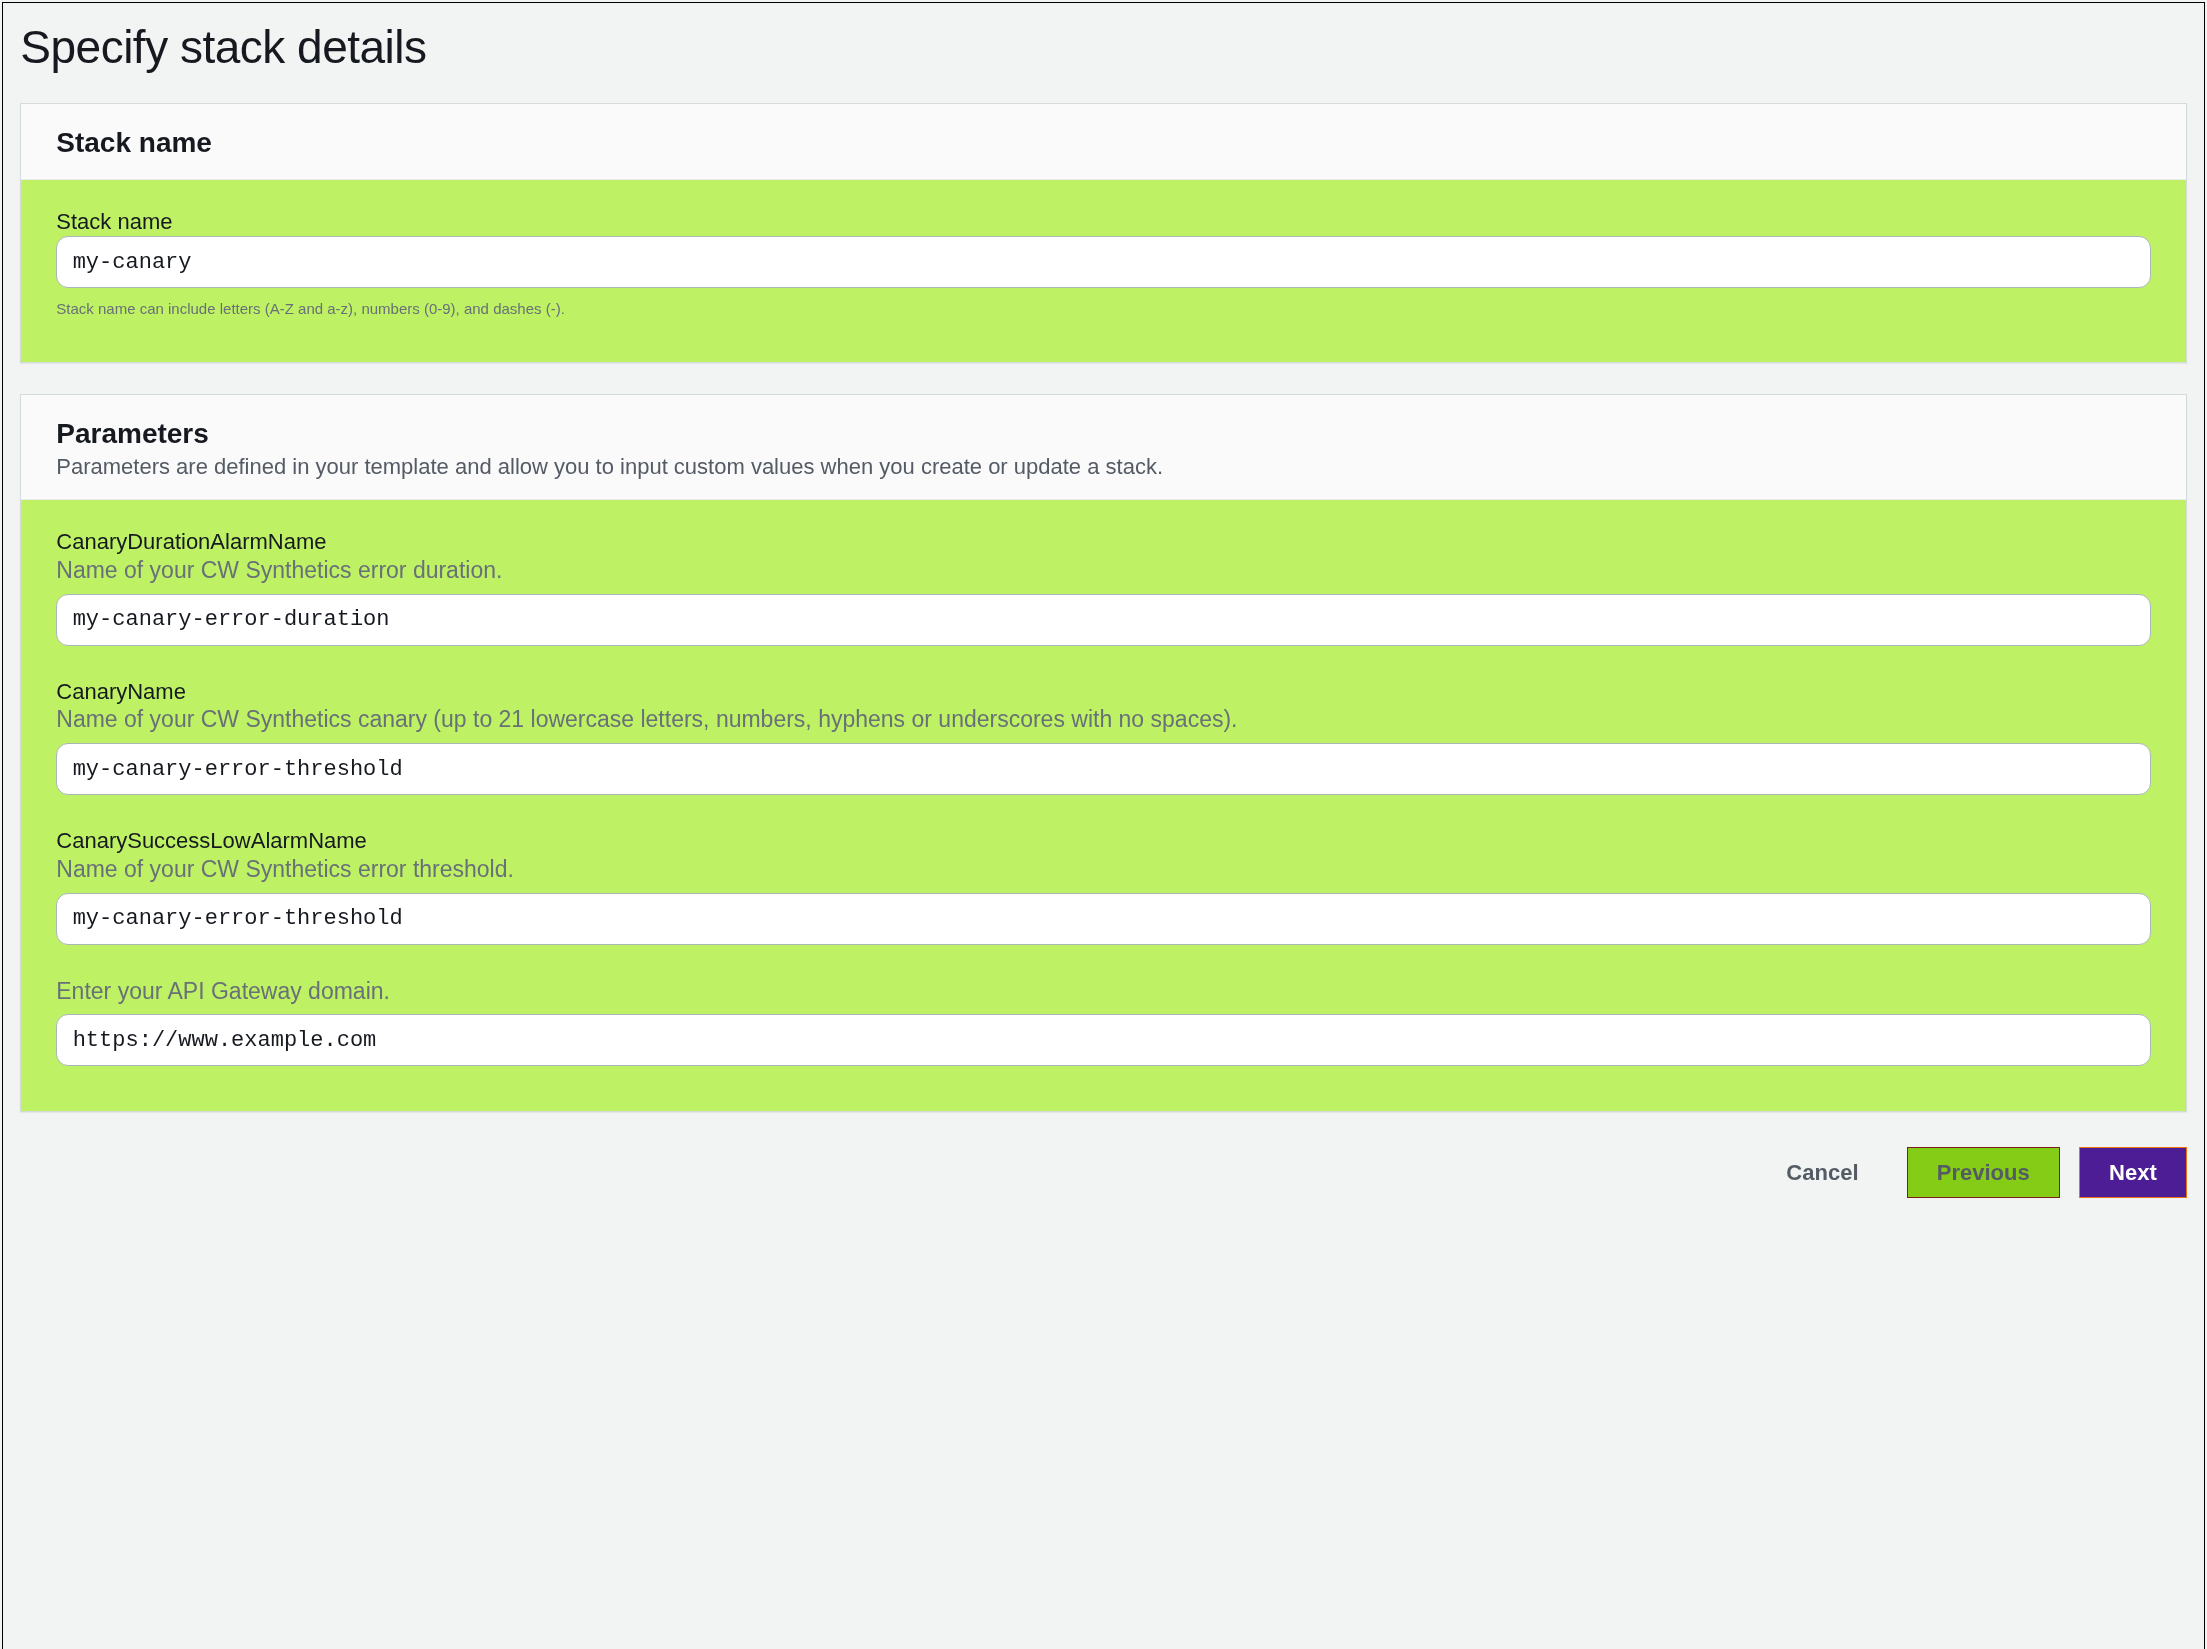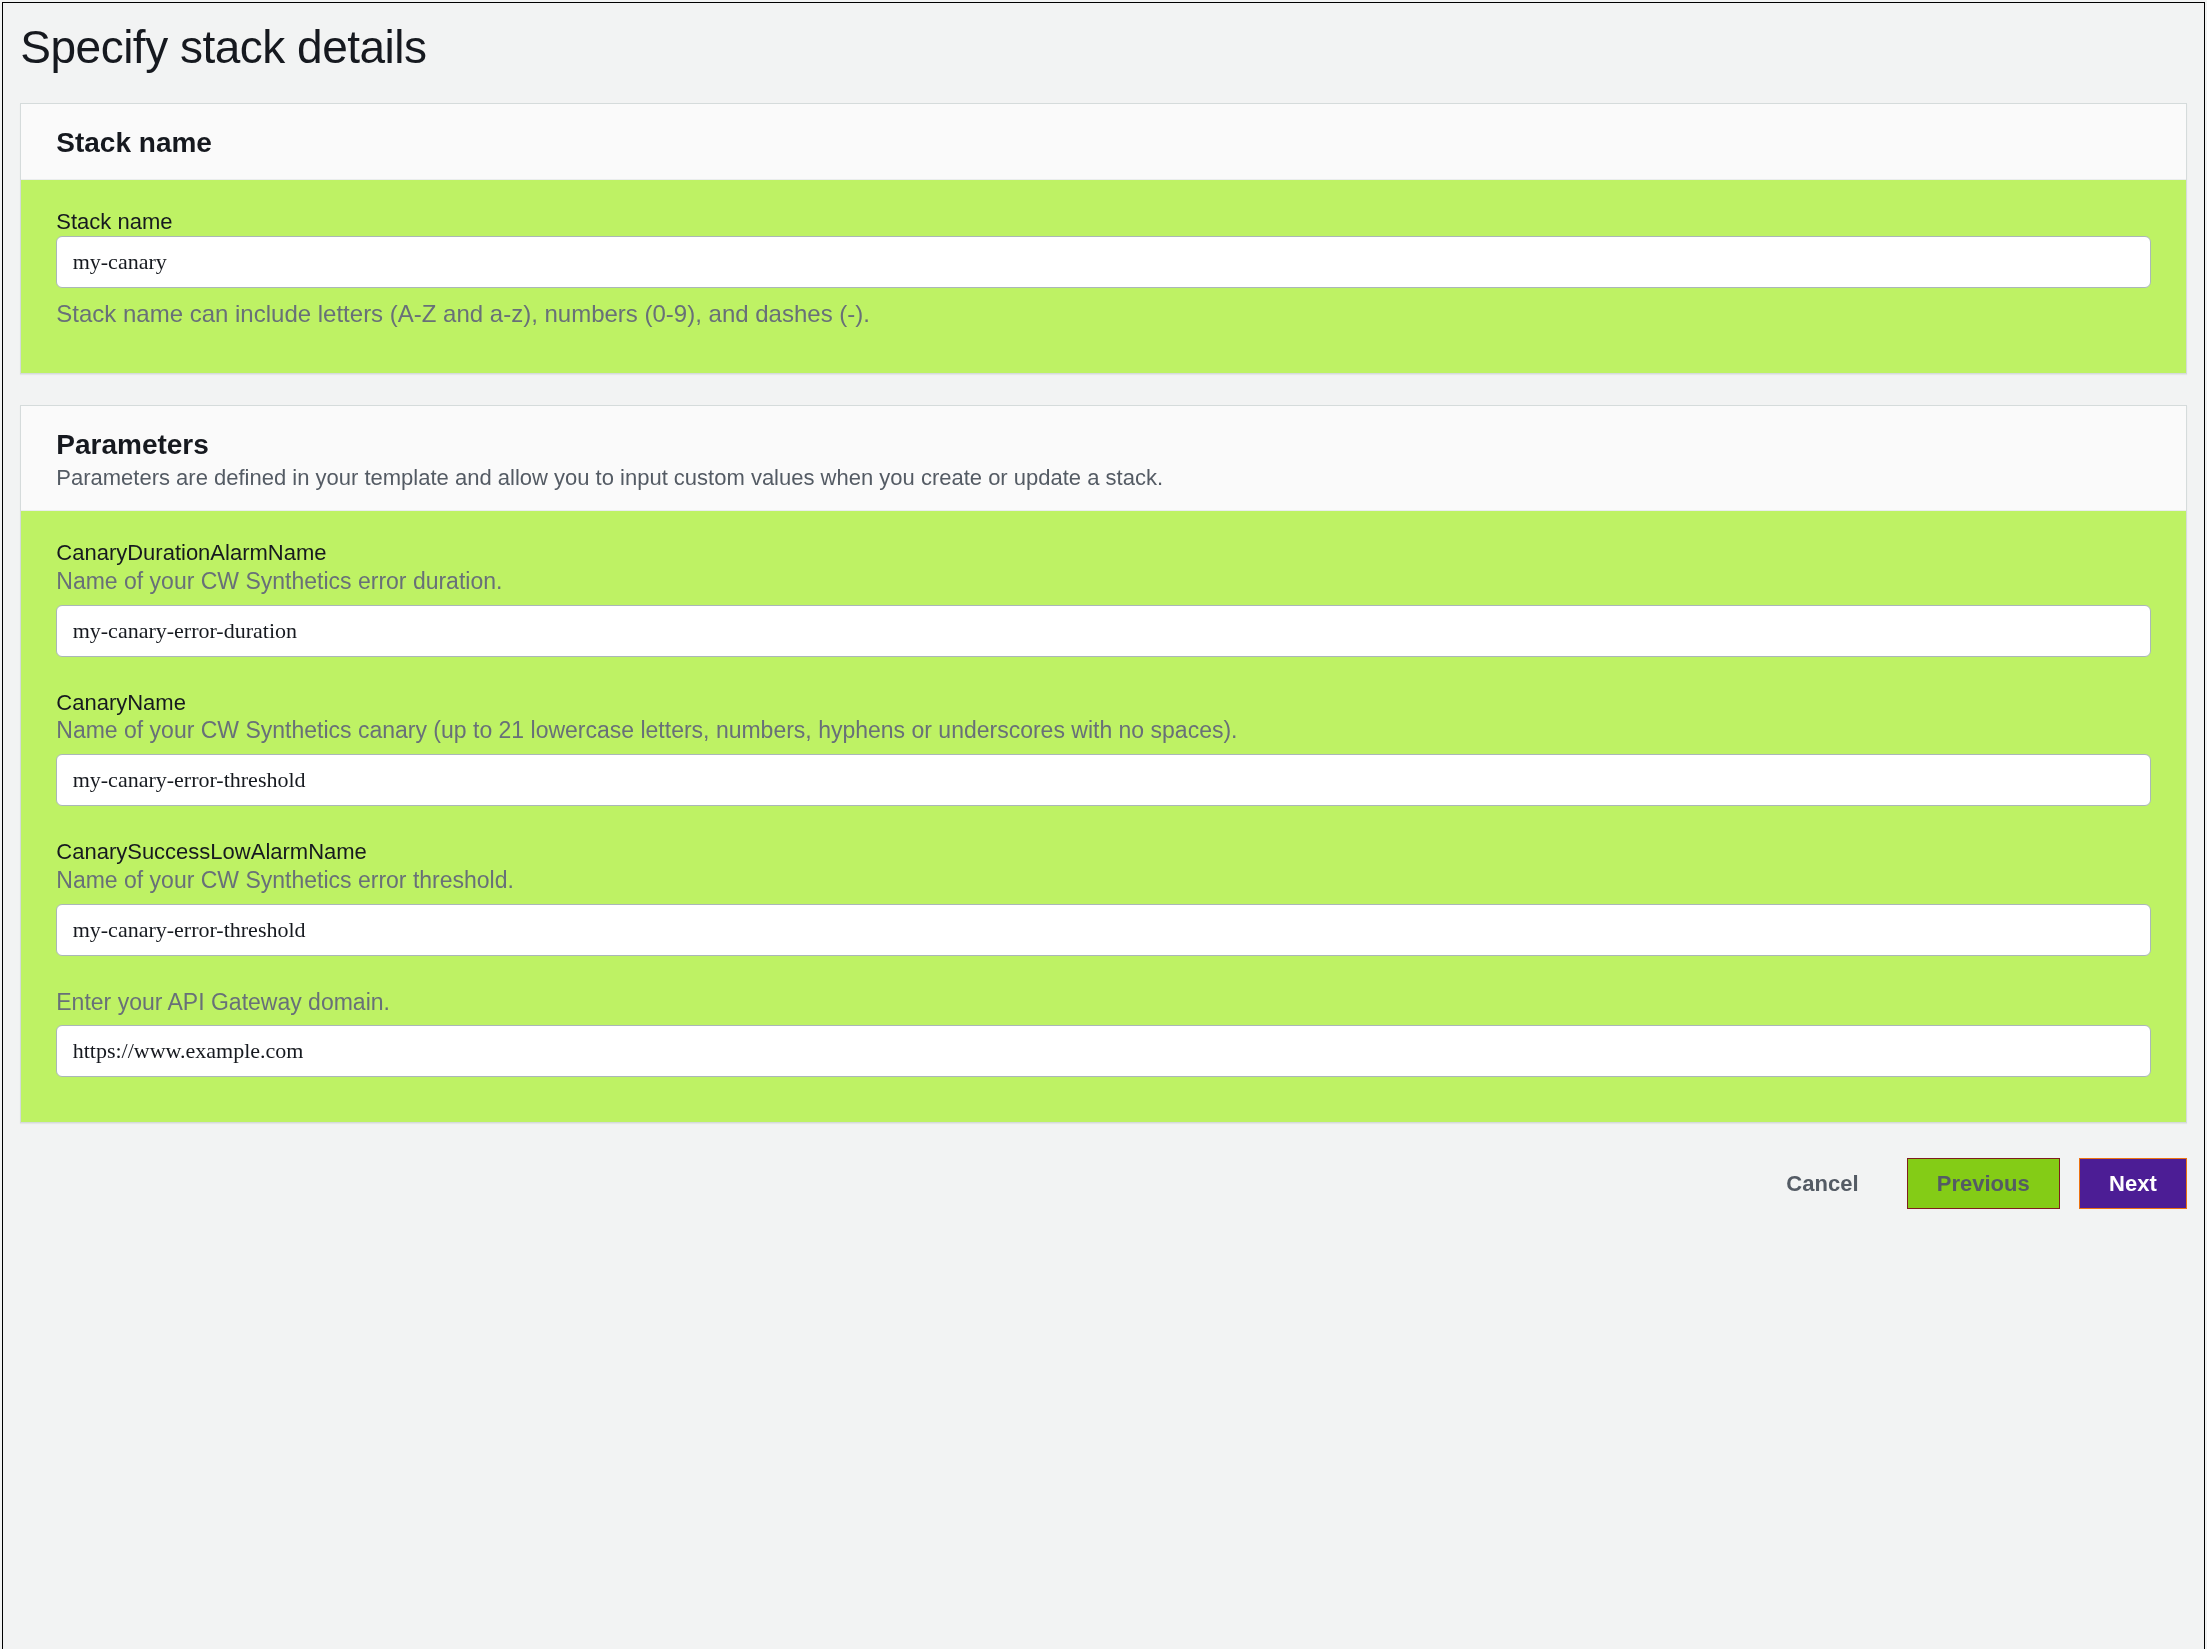--- a/index.html
+++ b/index.html
@@ -67,28 +67,28 @@
     .form-description {
       font-size: 23px;
       color: #687078;
       margin-bottom: 9.7px;
     }
     input.form-input {
       width: 100%;
       font-size: 22px;
       padding: 9.7px 15.4px;
       border: 1px solid #aab7b8;
-      border-radius: 6px;
+      border-radius: 12px;
       background: #fff;
       color: #16191f;
-      font-family: Liberation Serif, serif;
+      font-family: Liberation Mono, monospace;
       height: 52px;
     }
     .form-helptext {
-      font-size: 24px;
+      font-size: 15px;
       color: #687078;
       margin-top: 11.6px;
     }
     .button-row {
       display: flex;
       justify-content: flex-end;
       align-items: center;
       gap: 19.3px;
       padding-top: 3.9px;
     }

